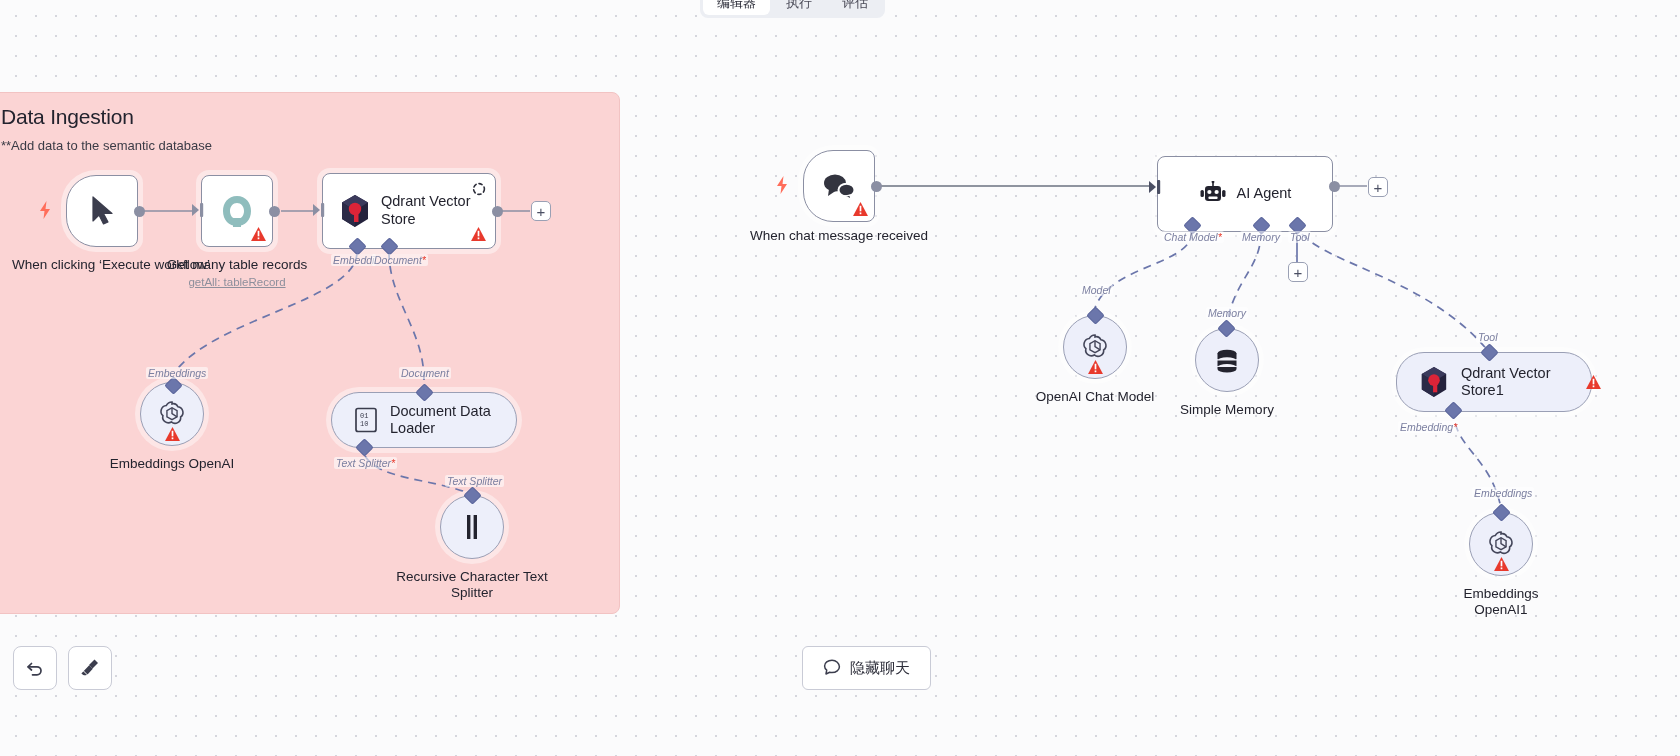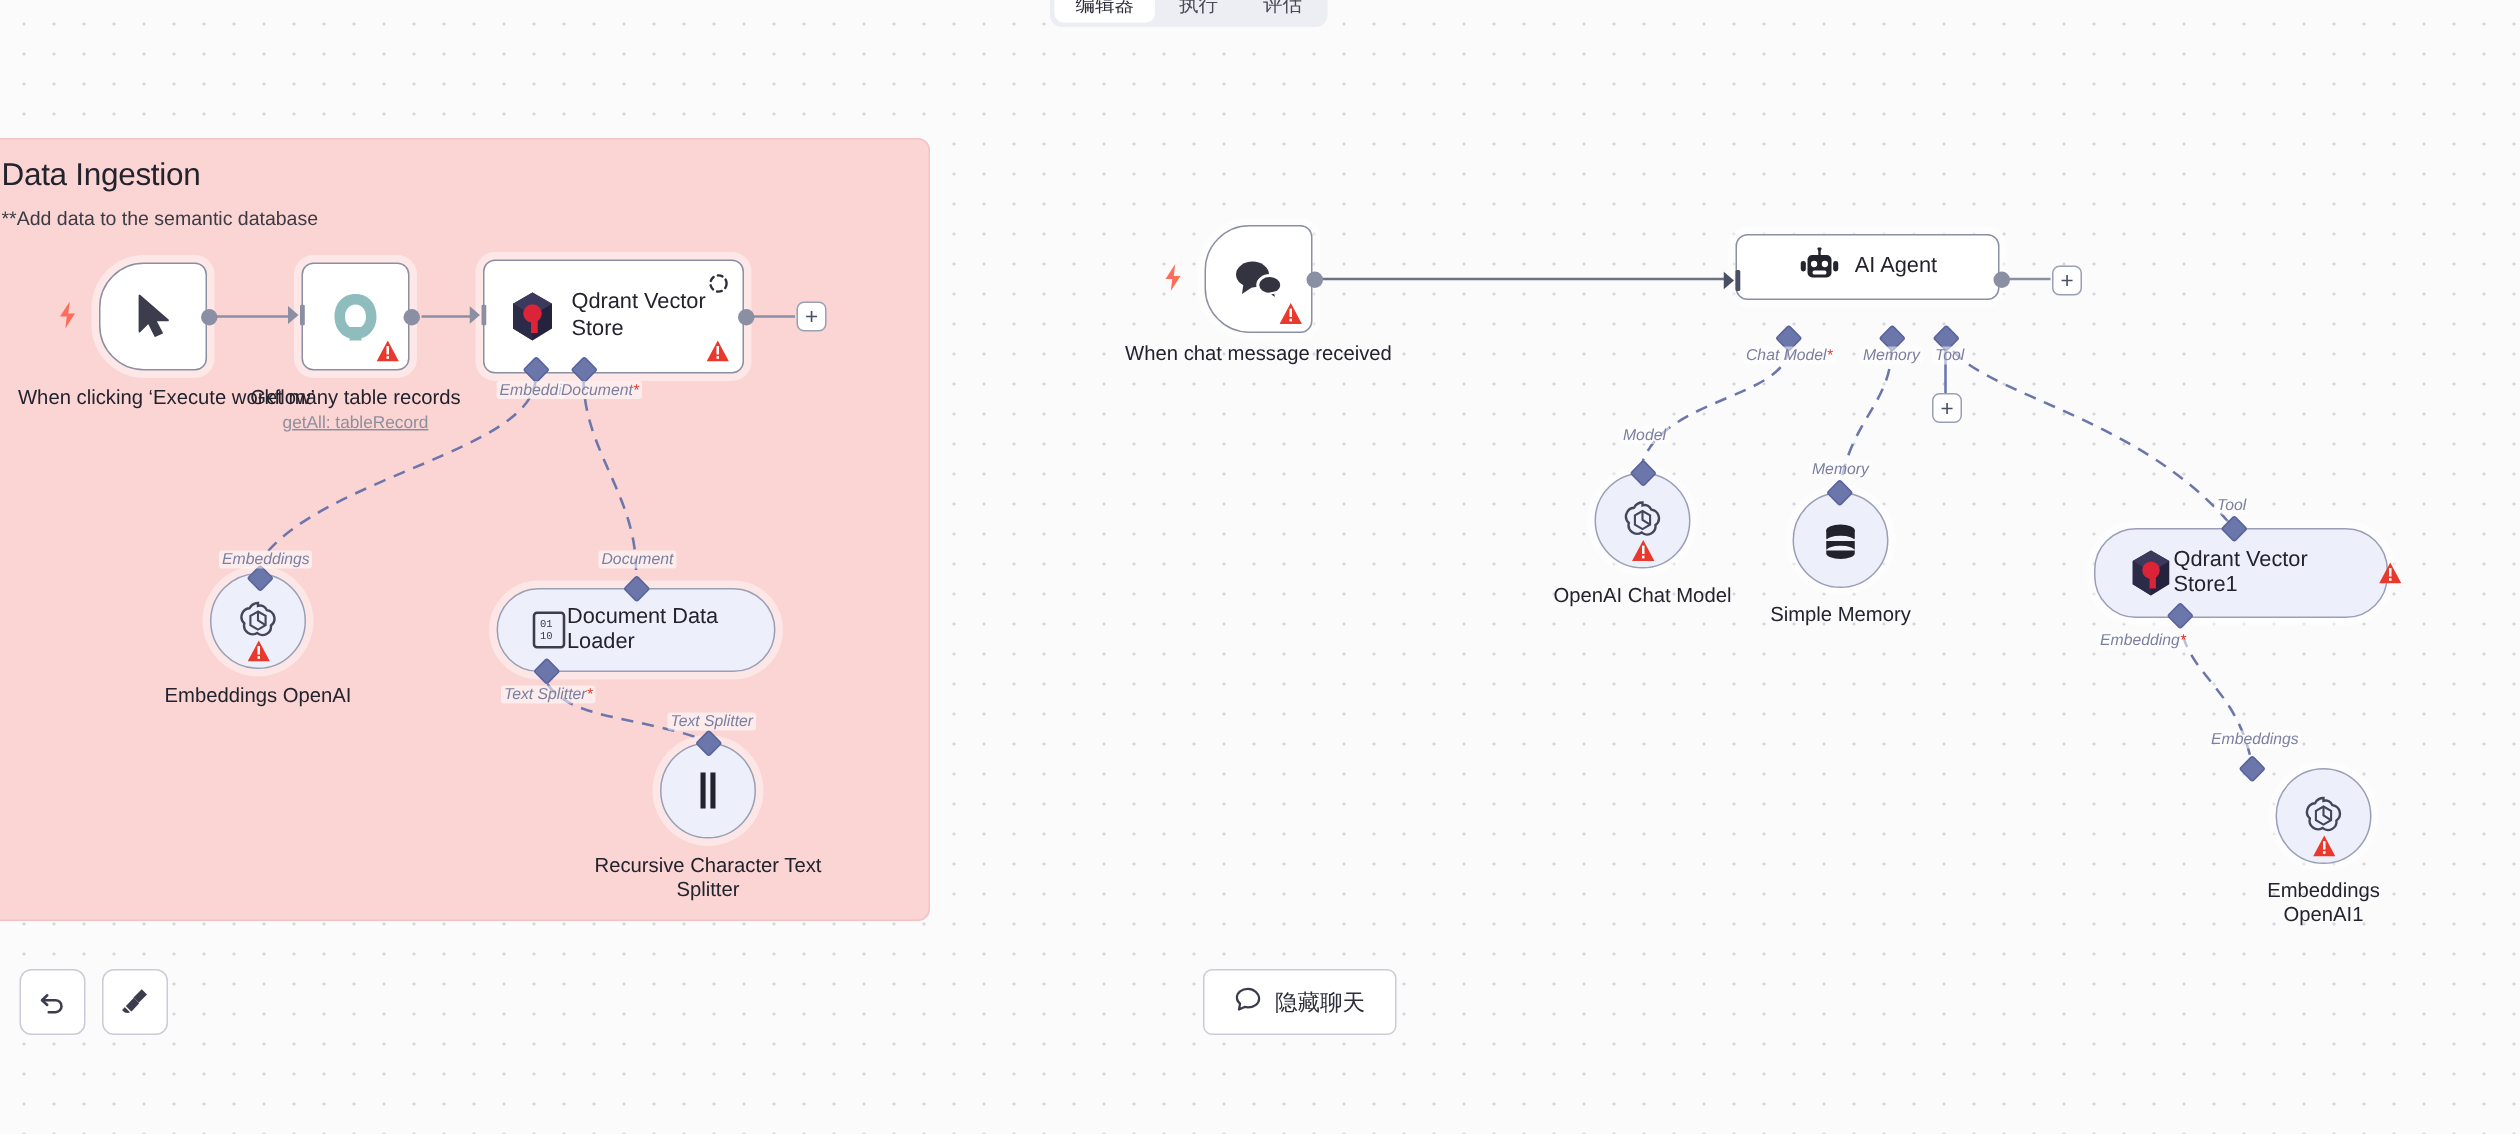--- a/index.html
+++ b/index.html
@@ -103,21 +103,21 @@
     background: #edeffa; border: 1px solid #9a9fb5;
     box-shadow: 0 0 0 5px rgba(255,255,255,.42);
     display:flex; align-items:center; justify-content:center;
     position: relative;
   }
   
   .pill {
     height: 56px; border-radius: 28px;
     background: #edeffa; border: 1px solid #9a9fb5;
     box-shadow: 0 0 0 5px rgba(255,255,255,.42);
-    display:flex; align-items:center; padding: 0 22px;
+    display:flex; align-items:center; gap:12px; padding: 0 22px;
     position: relative;
   }
   .pill .ptext { font-size: 14.5px; color: #23232e; line-height: 1.2; }
 
   
   .warn { position: absolute; width: 15px; height: 14px; }
   .warn svg { display:block; width:100%; height:100%; }
 
   
   .port-out {
@@ -383,21 +383,21 @@
     <div class="node-label" style="top:78px; width:180px; white-space:normal;">When chat message received</div>
   </div>
 
   <div class="node" style="left:1157px; top:156px;">
     <div class="port-in" style="left:-8px; top:24px;">
       <svg width="13" height="14" viewBox="0 0 13 14">
           <path d="M0 1 L7 7 L0 13 Z" fill="#4b4f63"></path>
           <rect x="8" y="0" width="3.2" height="14" rx="1" fill="#4b4f63"></rect>
         </svg>
     </div>
-    <div class="box rect" style="width:176px; height:44px; justify-content:center;">
+    <div class="box rect" style="width:176px; height:76px; justify-content:center;">
       <svg width="28" height="26" viewBox="0 0 28 26" style="flex:none;">
         <rect x="6" y="5" width="16" height="15" rx="3.2" fill="#23232e"></rect>
         <rect x="1.5" y="9" width="3.4" height="7" rx="1.6" fill="#23232e"></rect>
         <rect x="23.1" y="9" width="3.4" height="7" rx="1.6" fill="#23232e"></rect>
         <rect x="13.2" y="0.5" width="1.6" height="4.5" fill="#23232e"></rect>
         <circle cx="14" cy="0.9" r="1.4" fill="#23232e"></circle>
         <circle cx="10.4" cy="11" r="2.1" fill="#fff"></circle>
         <circle cx="17.6" cy="11" r="2.1" fill="#fff"></circle>
         <rect x="9.4" y="15.4" width="9.2" height="2.6" rx="1" fill="#fff"></rect>
       </svg>
@@ -476,21 +476,21 @@
       </div>
     </div>
   </div>
   <div class="diamond" style="left:1483px; top:346px;"></div>
   <div class="endpoint-label" style="left:1476px; top:331px;">Tool</div>
   <div class="diamond" style="left:1447px; top:404px;"></div>
   <div class="endpoint-label" style="left:1398px; top:421px;">
     <span>Embedding</span><span class="req">*</span>
   </div>
 
-  <div class="node" style="left:1469px; top:512px;margin-left:48px;">
+  <div class="node" style="left:1469px; top:512px;">
     <div class="round">
       <svg width="30" height="30" viewBox="0 0 32 32">
         <path d="M16 3.2c-2.6 0-4.9 1.5-6 3.7-2.5.2-4.6 1.8-5.4 4.2-.8 2.4-.1 5 1.7 6.6-.6 2.4.2 5 2.2 6.5s4.7 1.6 6.8.3c1.9 1.6 4.6 1.9 6.8.7s3.4-3.6 3.1-6c2-1.4 2.9-3.9 2.3-6.3s-2.7-4.2-5.2-4.6c-1.1-2.4-3.5-3.9-6.3-3.1z" fill="none" stroke="#44465a" stroke-width="1.7"></path>
         <path d="M10.6 12.4 L16 9.3 L21.4 12.4 L21.4 19 L16 22.1 L10.6 19 Z" fill="none" stroke="#44465a" stroke-width="1.5"></path>
         <path d="M16 9.3 L16 15.6 L21.4 19" fill="none" stroke="#44465a" stroke-width="1.5"></path>
       </svg>
       <div class="warn" style="left:50%; margin-left:-7px; bottom:4px;">
         <svg viewBox="0 0 16 15">
             <path d="M8 0 L16 15 L0 15 Z" fill="#e8392c"></path>
             <rect x="7.1" y="4" width="1.8" height="6" fill="#fff"></rect>

